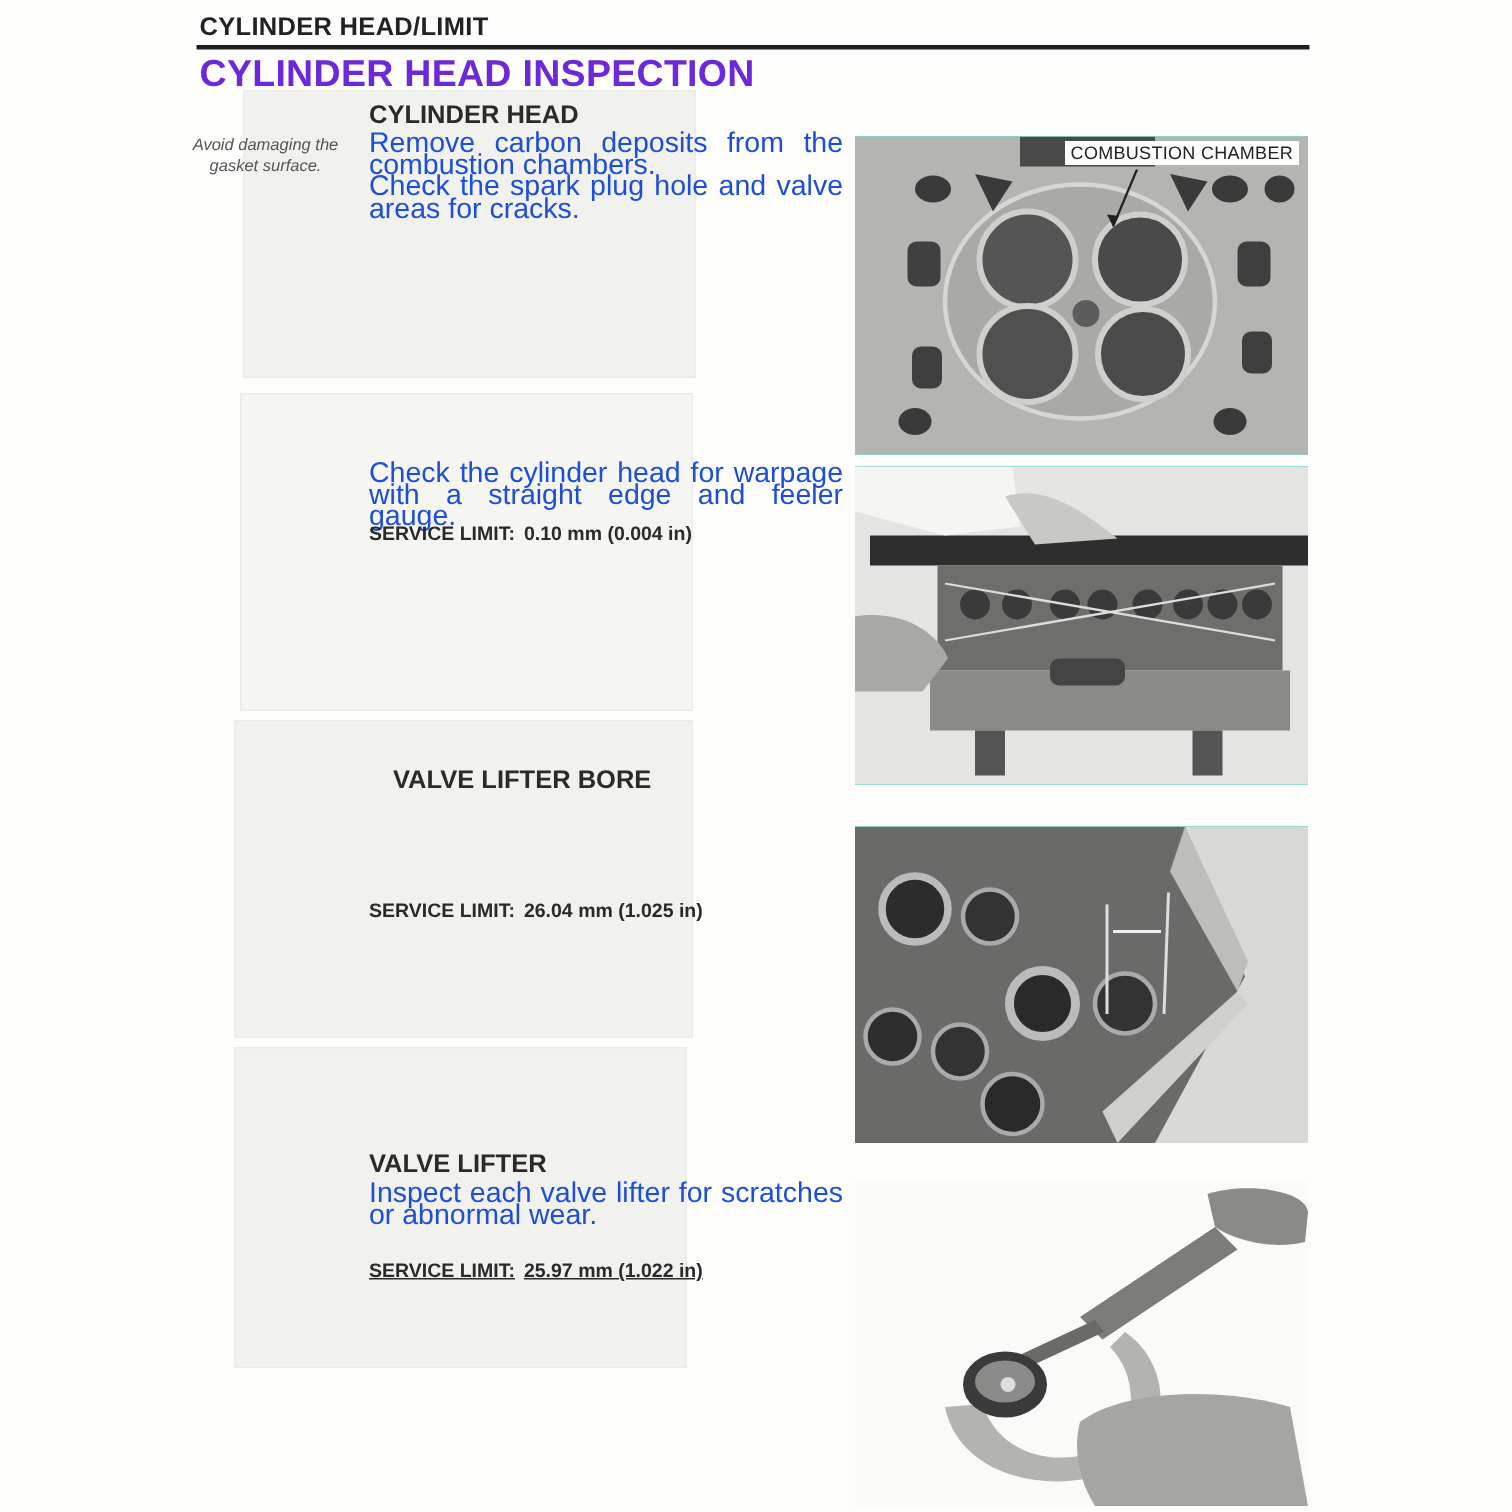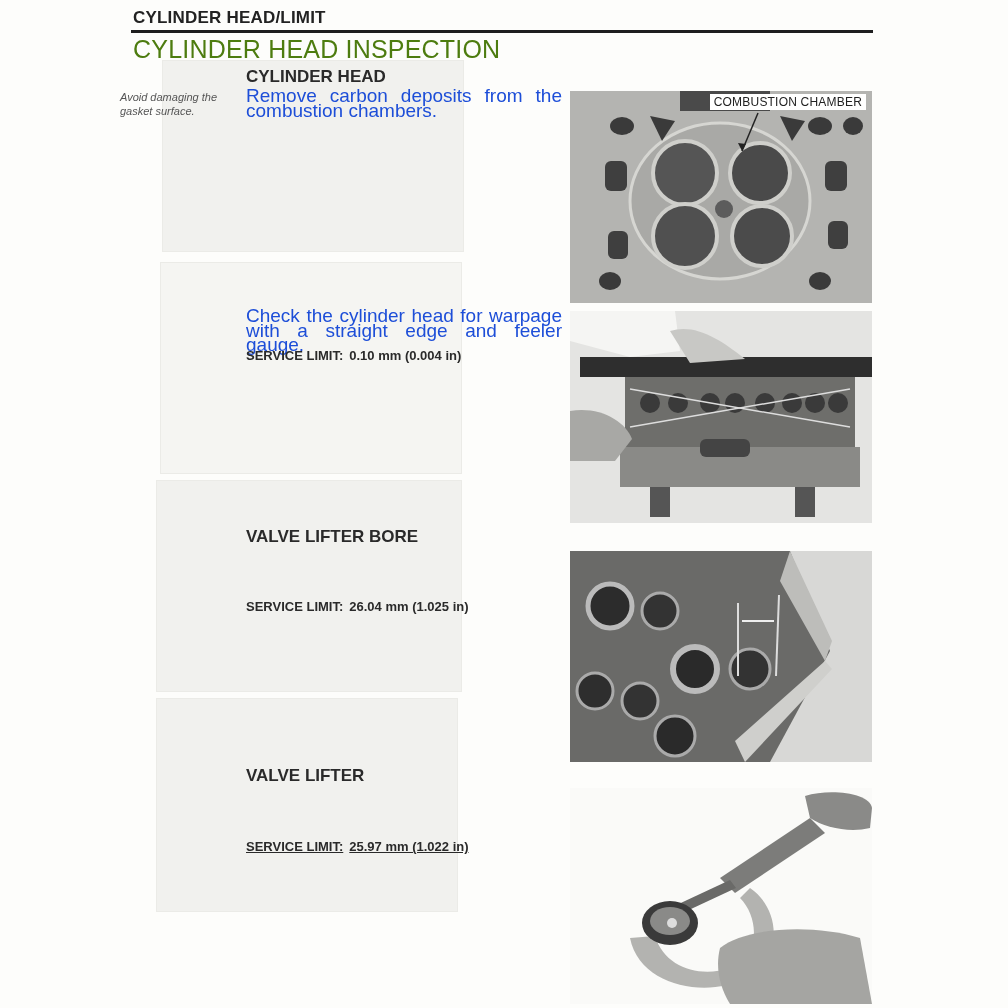--- a/index.html
+++ b/index.html
@@ -36,22 +36,22 @@
       top: 30px;
       width: 742px;
       height: 3px;
       background: #1e1e1e;
     }
     .page-title {
       position: absolute;
       left: 133px;
       top: 35px;
       font-size: 25px;
-      font-weight: normal;
-      color: #4d7c0f;
+      font-weight: bold;
+      color: #6d28d9;
       letter-spacing: 0.2px;
     }
     .section-heading {
       position: absolute;
       left: 246px;
       font-size: 17px;
       font-weight: bold;
       color: #2a2a2a;
     }
     .body-text {
@@ -78,21 +78,21 @@
       margin-top: 42px;
     }
     .margin-note {
       position: absolute;
       left: 120px;
       top: 90px;
       width: 114px;
       font-size: 11px;
       font-style: italic;
       line-height: 14px;
-      text-align: left;
+      text-align: center;
       color: #555;
     }
     .photo {
       position: absolute;
       left: 570px;
       width: 302px;
       overflow: hidden;
       background: #14b8a6;
     }
     .photo svg {
@@ -120,20 +120,21 @@
 <div class="ghost" style="left:156px;top:698px;width:300px;height:212px;"></div>
 
 <div class="running-header">CYLINDER HEAD/LIMIT</div>
 <div class="header-rule"></div>
 <div class="page-title">CYLINDER HEAD INSPECTION</div>
 
 <div class="section-heading" style="top:67px;">CYLINDER HEAD</div>
 <div class="margin-note">Avoid damaging the gasket surface.</div>
 <div class="body-text" style="top:89px;">
   <p>Remove carbon deposits from the combustion chambers.</p>
+  <p>Check the spark plug hole and valve areas for cracks.</p>
 </div>
 
 <div class="photo" style="top:91px;height:212px;">
   <svg viewBox="0 0 302 212" preserveAspectRatio="none">
     <rect width="302" height="212" fill="#9a9a98"></rect>
     <rect x="0" y="0" width="302" height="212" fill="#b4b4b1"></rect>
     <ellipse cx="150" cy="110" rx="90" ry="78" fill="#a9a9a6" stroke="#d6d6d2" stroke-width="3"></ellipse>
     <circle cx="115" cy="82" r="32" fill="#555" stroke="#cfcfcb" stroke-width="4"></circle>
     <circle cx="190" cy="82" r="30" fill="#4a4a4a" stroke="#cfcfcb" stroke-width="4"></circle>
     <circle cx="115" cy="145" r="32" fill="#505050" stroke="#cfcfcb" stroke-width="4"></circle>
@@ -184,21 +185,21 @@
     <rect x="50" y="136" width="240" height="40" fill="#8a8a87"></rect>
     <rect x="130" y="128" width="50" height="18" rx="6" fill="#444"></rect>
     <rect x="80" y="176" width="20" height="30" fill="#555"></rect>
     <rect x="225" y="176" width="20" height="30" fill="#555"></rect>
     <path d="M0,0 L105,0 L110,40 L60,46 L0,30 Z" fill="#f5f5f3"></path>
     <path d="M100,20 C125,12 150,28 175,48 L120,52 Z" fill="#c8c8c5"></path>
     <path d="M0,100 C30,95 55,110 62,128 L45,150 L0,150 Z" fill="#a8a8a5"></path>
   </svg>
 </div>
 
-<div class="section-heading" style="top:527px;">VALVE LIFTER BORE</div>
+<div class="section-heading" style="top:510px;margin-left:16px;">VALVE LIFTER BORE</div>
 <div class="body-text" style="top:549px;">
 </div>
 <div class="spec" style="top:599px;">
   <span>SERVICE LIMIT:</span><span class="value">26.04 mm (1.025 in)</span>
 </div>
 
 <div class="photo" style="top:551px;height:211px;">
   <svg viewBox="0 0 302 211" preserveAspectRatio="none">
     <rect width="302" height="211" fill="#d8d8d6"></rect>
     <polygon points="0,0 220,0 260,100 200,211 0,211" fill="#6a6a68"></polygon>
@@ -212,20 +213,21 @@
     <circle cx="70" cy="150" r="18" fill="#333" stroke="#aaa" stroke-width="3"></circle>
     <circle cx="105" cy="185" r="20" fill="#2a2a2a" stroke="#aaa" stroke-width="3"></circle>
     <line x1="168" y1="52" x2="168" y2="125" stroke="#ddd" stroke-width="2"></line>
     <line x1="209" y1="44" x2="206" y2="125" stroke="#ddd" stroke-width="2"></line>
     <line x1="172" y1="70" x2="204" y2="70" stroke="#eee" stroke-width="2"></line>
   </svg>
 </div>
 
 <div class="section-heading" style="top:766px;">VALVE LIFTER</div>
 <div class="body-text" style="top:789px;">
+  <p>Inspect each valve lifter for scratches or abnormal wear.</p>
 </div>
 <div class="spec" style="top:839px;text-decoration:underline;">
   <span>SERVICE LIMIT:</span><span class="value">25.97 mm (1.022 in)</span>
 </div>
 
 <div class="photo" style="top:788px;height:216px;background:#fafaf8;">
   <svg viewBox="0 0 302 216" preserveAspectRatio="none">
     <rect width="302" height="216" fill="#fafaf8"></rect>
     <path d="M235,8 C260,0 300,5 302,20 L300,40 C280,45 255,40 240,30 Z" fill="#8a8a88"></path>
     <path d="M150,90 L240,30 L255,45 L165,105 Z" fill="#7c7c7a"></path>

